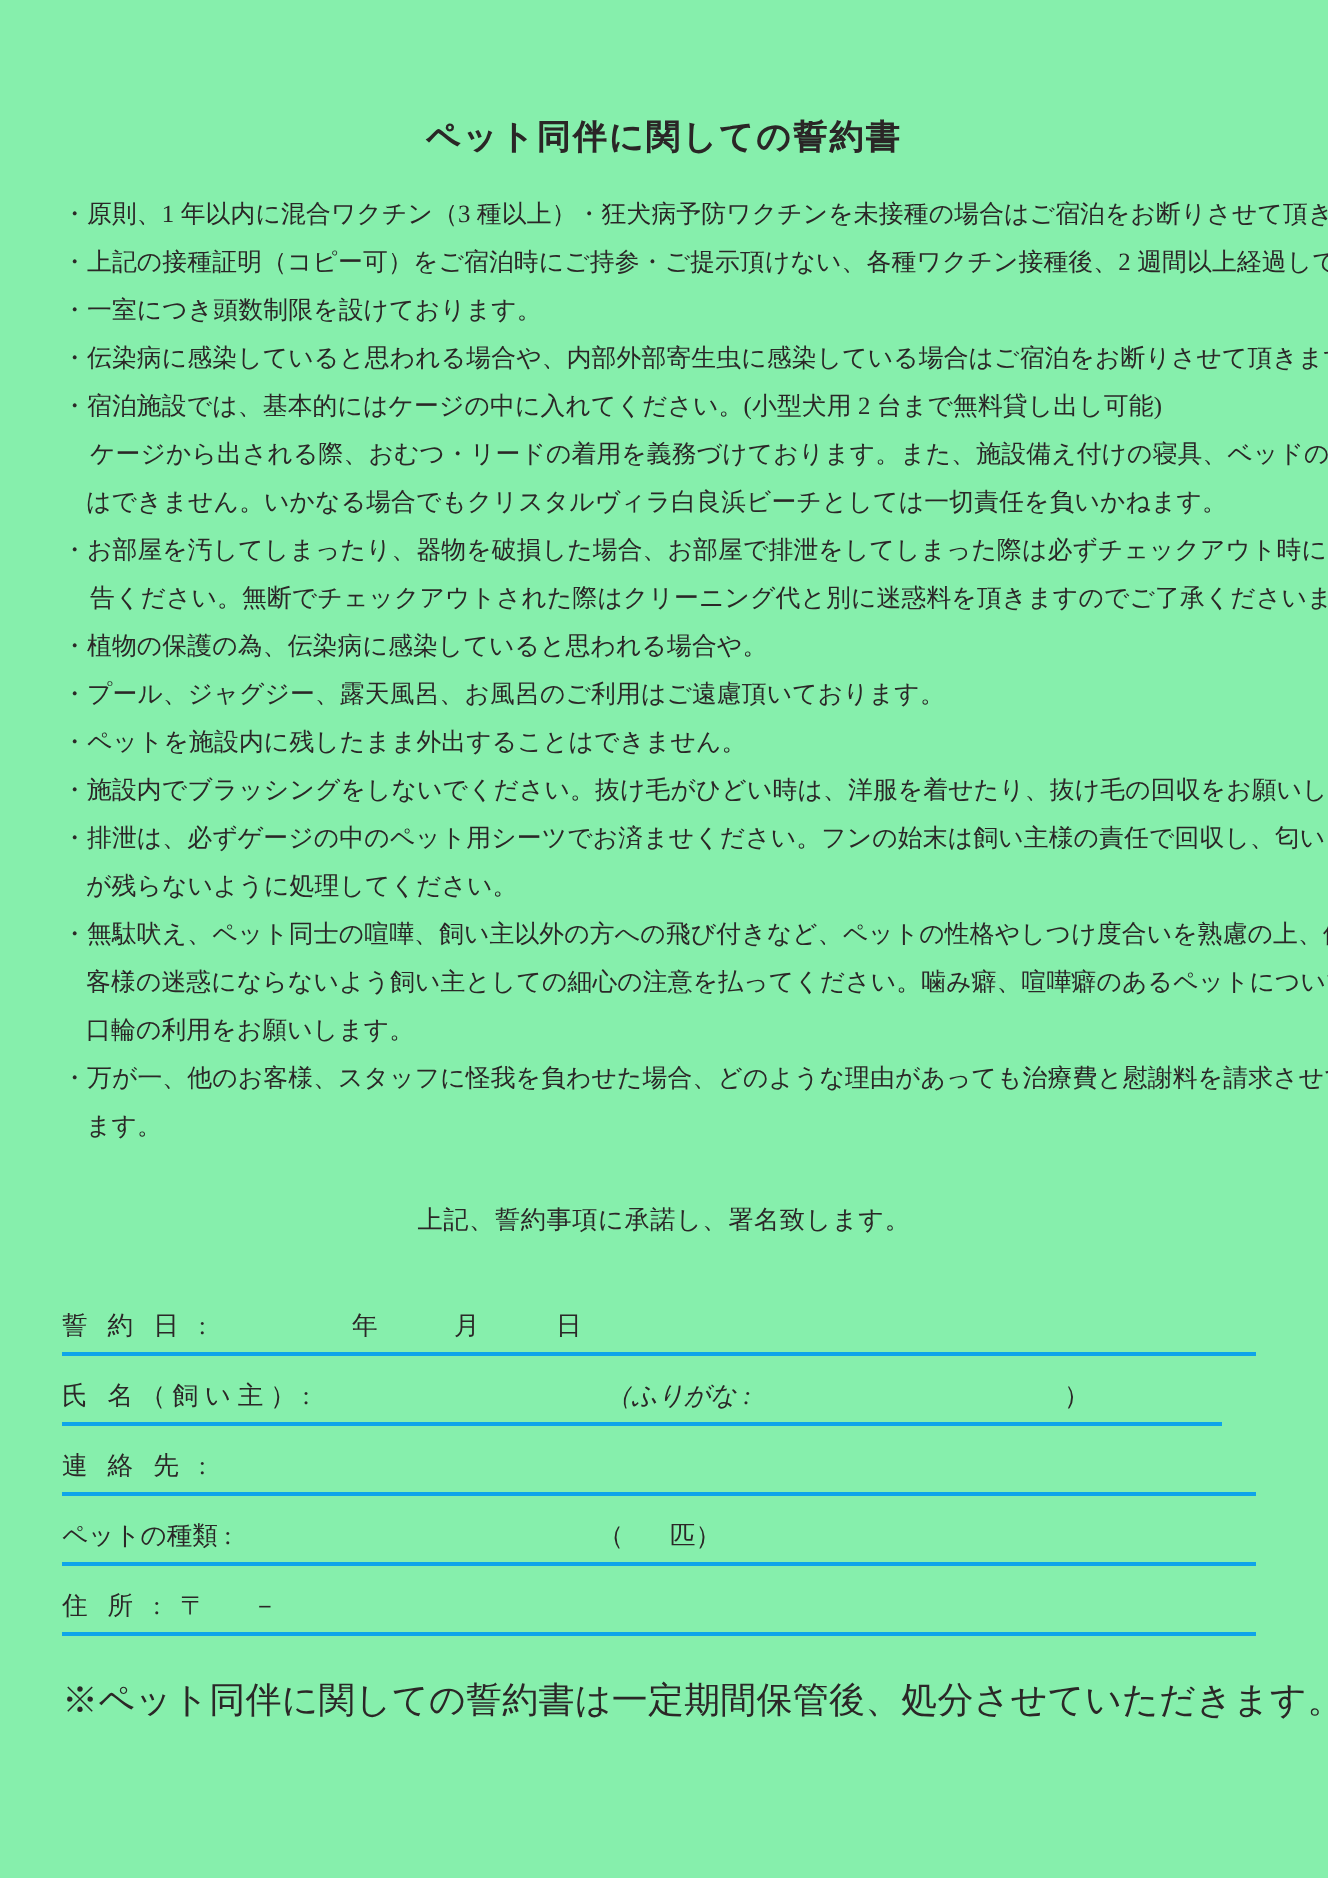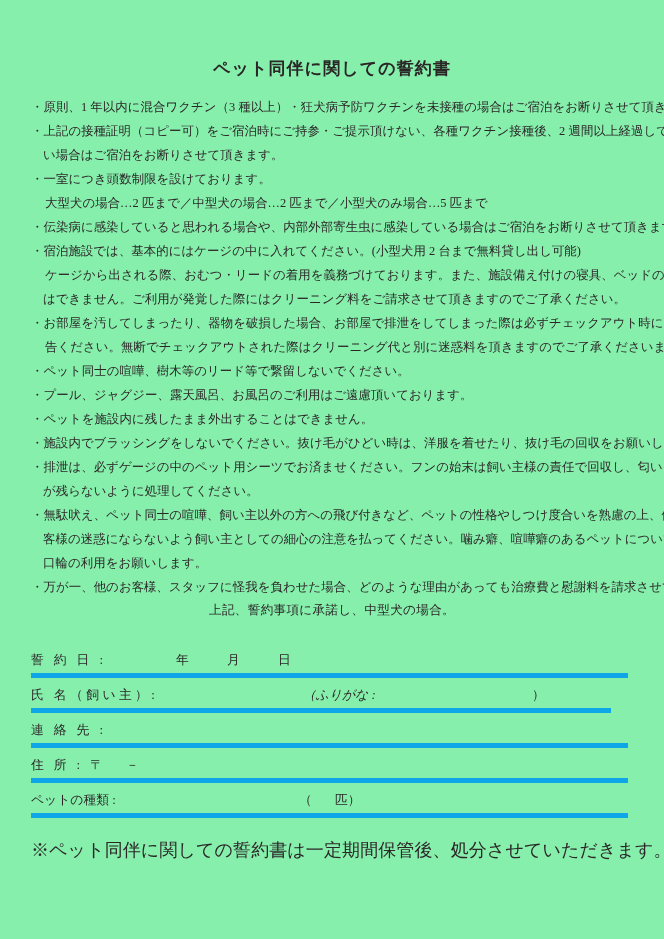--- a/index.html
+++ b/index.html
@@ -70,21 +70,21 @@
   
   .form-area {
     position: absolute;
     left: 31px;
     top: 643px;
     width: 597px;
   }
   .form-row {
     position: relative;
     height: 35px;
-    border-bottom: 5px solid #0ea5e9;
+    border-bottom: 2px solid #0ea5e9;
     box-sizing: border-box;
     text-align: right;
   }
   .form-row.short { width: 580px; }
   .form-row .fld {
     position: absolute;
     bottom: 5px;
     font-size: 12.8px;
     line-height: 16px;
     color: #2b2727;
@@ -108,42 +108,41 @@
 </head>
 <body>
 
 <div id="page">
 
   <h1 class="doc-title">ペット同伴に関しての誓約書</h1>
 
   <div class="clauses">
     <div class="clause-line">・原則、1 年以内に混合ワクチン（3 種以上）・狂犬病予防ワクチンを未接種の場合はご宿泊をお断りさせて頂きます。</div>
     <div class="clause-line">・上記の接種証明（コピー可）をご宿泊時にご持参・ご提示頂けない、各種ワクチン接種後、2 週間以上経過していな</div>
-    <div class="clause-line indent-1">い場合はご宿泊をお断りさせて頂きます。</div>
     <div class="clause-line">・一室につき頭数制限を設けております。</div>
-    <div class="clause-line indent-2">大型犬の場合…2 匹まで／中型犬の場合…2 匹まで／小型犬のみ場合…5 匹まで</div>
     <div class="clause-line">・伝染病に感染していると思われる場合や、内部外部寄生虫に感染している場合はご宿泊をお断りさせて頂きます。</div>
     <div class="clause-line">・宿泊施設では、基本的にはケージの中に入れてください。(小型犬用 2 台まで無料貸し出し可能)</div>
     <div class="clause-line indent-2">ケージから出される際、おむつ・リードの着用を義務づけております。また、施設備え付けの寝具、ベッドのご利用</div>
-    <div class="clause-line indent-1">はできません。ご利用が発覚した際にはクリーニング料をご請求させて頂きますのでご了承ください。</div>
+    <div class="clause-line indent-1">はできません。いかなる場合でもクリスタルヴィラ白良浜ビーチとしては一切責任を負いかねます。</div>
     <div class="clause-line">・お部屋を汚してしまったり、器物を破損した場合、お部屋で排泄をしてしまった際は必ずチェックアウト時にご報</div>
     <div class="clause-line indent-2">告ください。無断でチェックアウトされた際はクリーニング代と別に迷惑料を頂きますのでご了承くださいませ。</div>
-    <div class="clause-line">・ペット同士の喧嘩、樹木等のリード等で繋留しないでください。</div>
+    <div class="clause-line">・植物の保護の為、伝染病に感染していると思われる場合や。</div>
     <div class="clause-line">・プール、ジャグジー、露天風呂、お風呂のご利用はご遠慮頂いております。</div>
     <div class="clause-line">・ペットを施設内に残したまま外出することはできません。</div>
     <div class="clause-line">・施設内でブラッシングをしないでください。抜け毛がひどい時は、洋服を着せたり、抜け毛の回収をお願いします。</div>
     <div class="clause-line">・排泄は、必ずゲージの中のペット用シーツでお済ませください。フンの始末は飼い主様の責任で回収し、匂い・汚れ</div>
     <div class="clause-line indent-1">が残らないように処理してください。</div>
     <div class="clause-line">・無駄吠え、ペット同士の喧嘩、飼い主以外の方への飛び付きなど、ペットの性格やしつけ度合いを熟慮の上、他のお</div>
     <div class="clause-line indent-1">客様の迷惑にならないよう飼い主としての細心の注意を払ってください。噛み癖、喧嘩癖のあるペットについては、</div>
     <div class="clause-line indent-1">口輪の利用をお願いします。</div>
     <div class="clause-line">・万が一、他のお客様、スタッフに怪我を負わせた場合、どのような理由があっても治療費と慰謝料を請求させて頂き</div>
+    <div class="clause-line indent-1">ます。</div>
   </div>
 
-  <div class="consent">上記、誓約事項に承諾し、中型犬の場合。</div>
+  <div class="consent">上記、誓約事項に承諾し、署名致します。</div>
 
   <div class="form-area">
 
     <div class="form-row">
       <span class="fld lbl-sp" style="left:0;">誓 約 日 :</span>
       <span class="fld" style="left:145px;">年</span>
       <span class="fld" style="left:196px;">月</span>
       <span class="fld" style="left:247px;">日</span>
     </div>
 
@@ -151,27 +150,27 @@
       <span class="fld lbl-sp" style="left:0;">氏 名（飼い主）:</span>
       <span class="fld" style="left:272px;font-style:italic;">（ふりがな :</span>
       <span class="fld" style="left:501px;">）</span>
     </div>
 
     <div class="form-row">
       <span class="fld lbl-sp" style="left:0;">連 絡 先 :</span>
     </div>
 
     <div class="form-row">
-      <span class="fld lbl-sp" style="left:0;">住 所 : 〒</span>
-      <span class="fld" style="left:95px;">－</span>
+      <span class="fld" style="left:0;">ペットの種類 :</span>
+      <span class="fld" style="left:268px;">（</span>
+      <span class="fld" style="left:304px;">匹）</span>
     </div>
 
     <div class="form-row">
-      <span class="fld" style="left:0;">ペットの種類 :</span>
-      <span class="fld" style="left:268px;">（</span>
-      <span class="fld" style="left:304px;">匹）</span>
+      <span class="fld lbl-sp" style="left:0;">住 所 : 〒</span>
+      <span class="fld" style="left:95px;">－</span>
     </div>
 
   </div>
 
   <div class="footer-note">※ペット同伴に関しての誓約書は一定期間保管後、処分させていただきます。</div>
 
 </div>
 
 </body></html>

